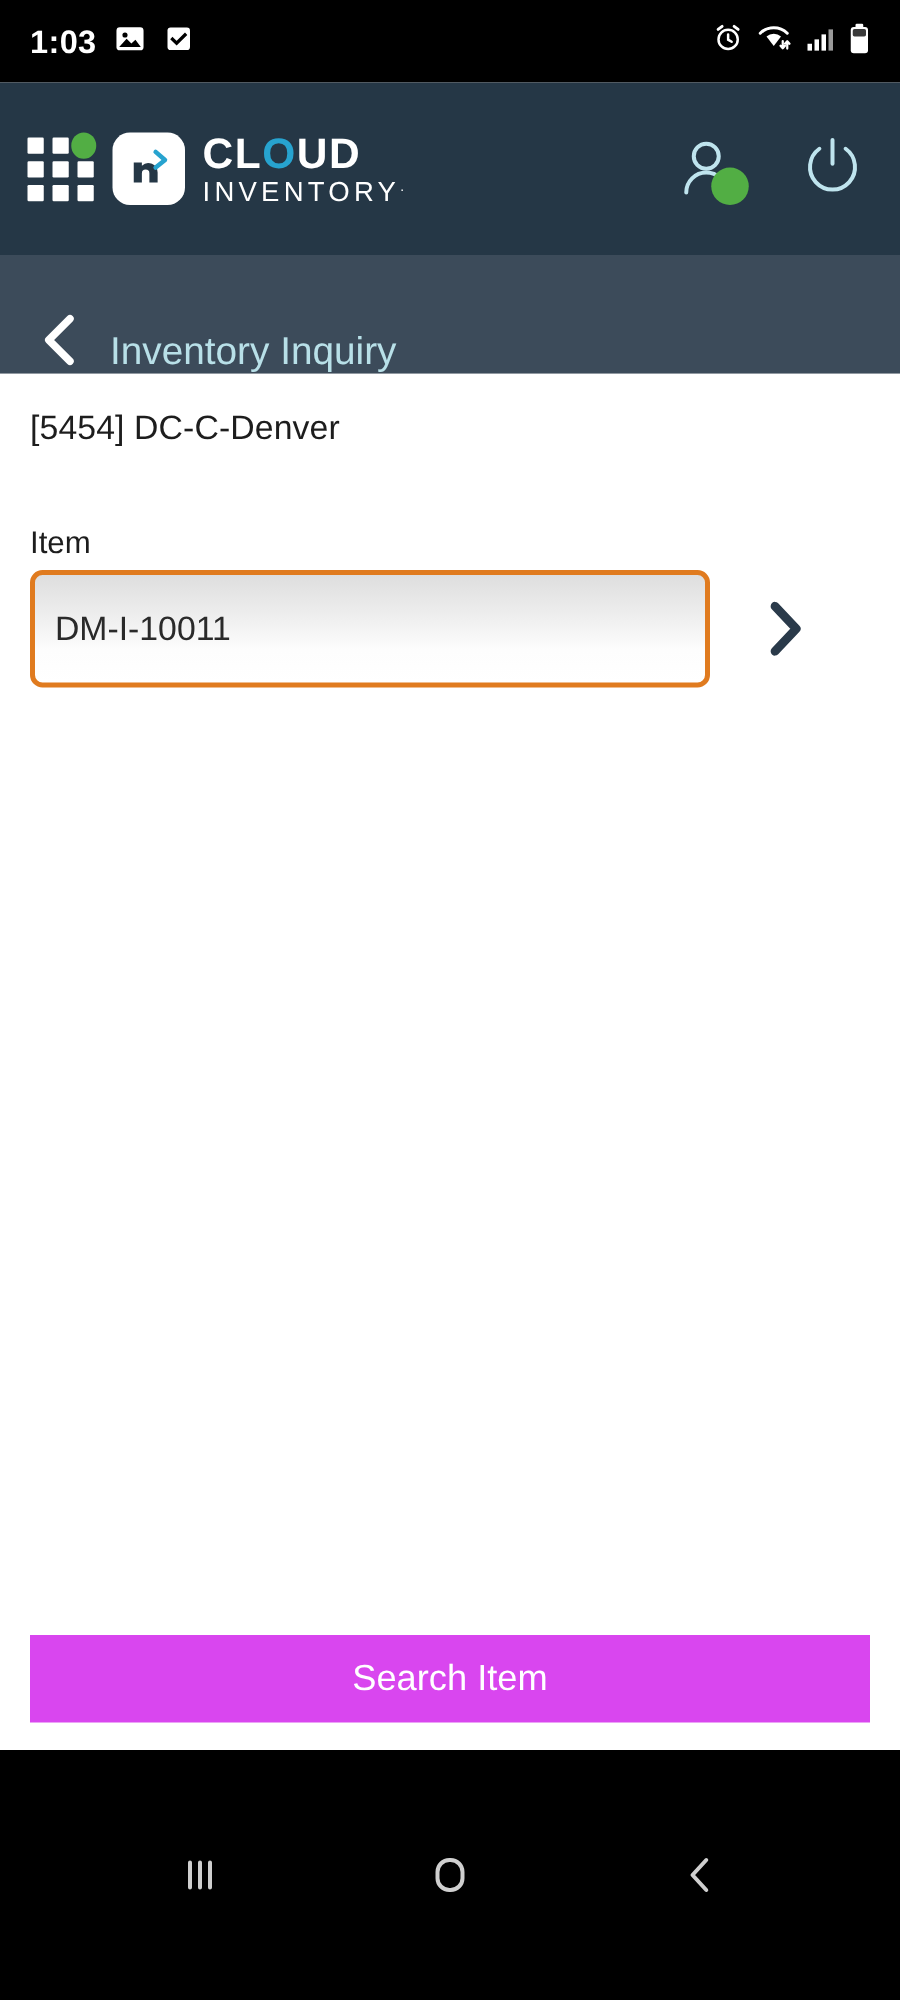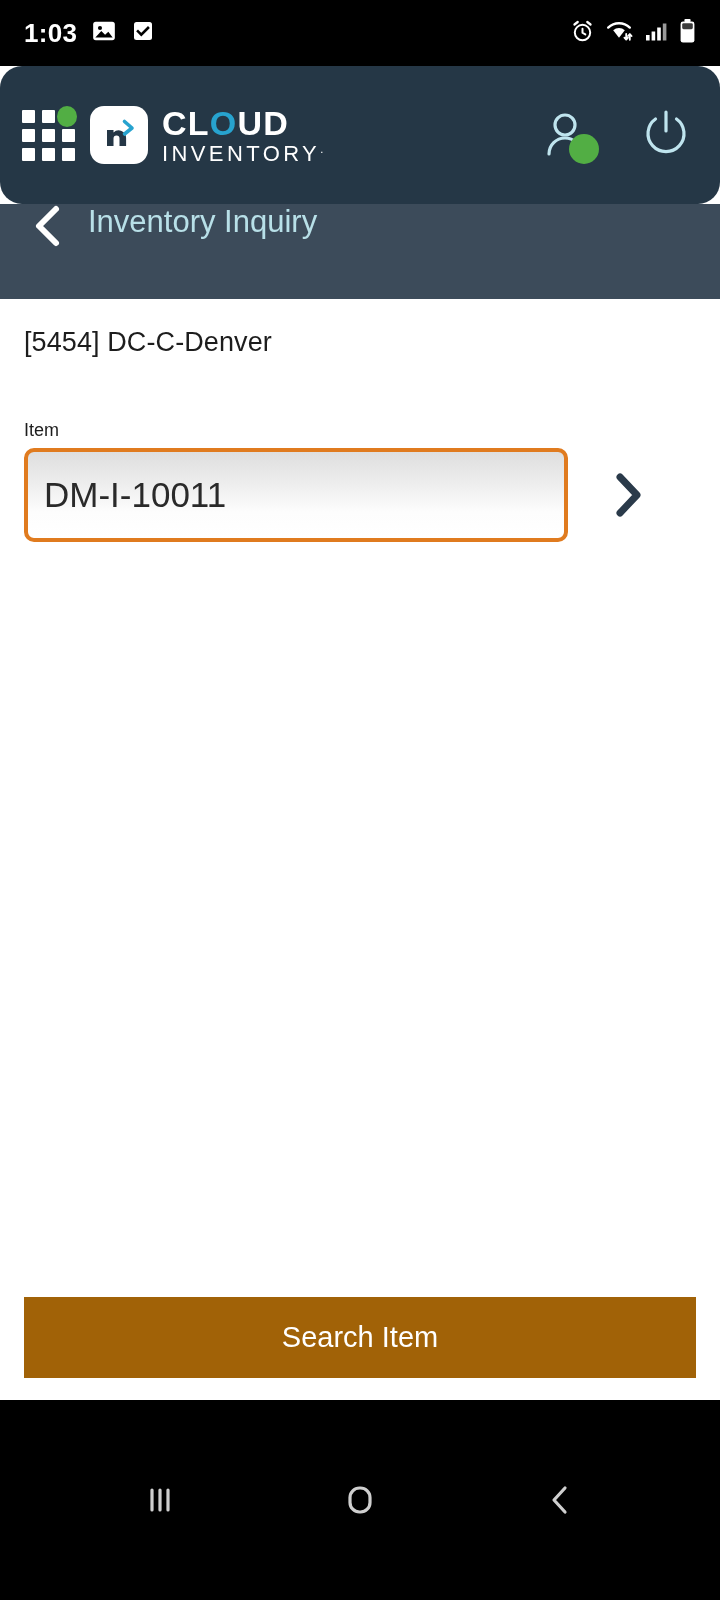--- a/index.html
+++ b/index.html
@@ -20,21 +20,20 @@
   .sb-left { display:flex; align-items:center; gap:14px; }
   .sb-time { font-size:26px; font-weight:700; letter-spacing:0.3px; }
   .sb-right { display:flex; align-items:center; gap:11px; }
   .sb-ico { display:block; }
 
   
   .appbar {
     height:138px; background:#253746;
     display:flex; align-items:center; justify-content:space-between;
     padding:0 26px 0 22px;
-    border-radius:22px;
   }
   .brand { display:flex; align-items:center; gap:14px; }
   .grid-ico { position:relative; width:54px; height:54px; }
   .grid-ico .dot {
     position:absolute; width:13px; height:13px; background:#ffffff; border-radius:1px;
   }
   .grid-ico .green {
     position:absolute; width:20px; height:21px; background:#52ae44; border-radius:50%;
     right:-1px; top:-2px;
   }
@@ -55,49 +54,49 @@
   .appbar-actions { display:flex; align-items:center; gap:42px; }
   .user-wrap { position:relative; width:56px; height:56px; }
   .user-badge {
     position:absolute; width:30px; height:30px; border-radius:50%;
     background:#52ae44; right:-3px; bottom:-1px;
   }
 
   
   .subbar {
     height:95px; background:#3c4b5a;
-    display:flex; align-items:flex-start; gap:22px; padding:0 30px;
+    display:flex; align-items:flex-end; gap:22px; padding:0 30px;
   }
   .subbar-title {
     font-size:31px; color:#b8e0e8; font-weight:400;
   }
 
   
   .content { background:#ffffff; padding:28px 24px 0 24px; height:1101px; position:relative; }
   .loc-text { font-size:27px; color:#1d1d1d; letter-spacing:0.1px; }
-  .field-label { font-size:18px; color:#1d1d1d; margin-top:62px; margin-bottom:7px; }
+  .field-label { font-size:25px; color:#1d1d1d; margin-top:62px; margin-bottom:7px; }
   .field-row { display:flex; align-items:center; }
   .item-input {
     flex:0 0 auto; width:544px; height:94px;
     border:4px solid #e07b1f; border-radius:10px;
     background:linear-gradient(to bottom,#dedede 0%,#eeeeee 38%,#fdfdfd 70%,#ffffff 100%);
     display:flex; align-items:center; padding:0 16px;
-    font-size:35px; color:#2a2a2a;
+    font-size:27px; color:#2a2a2a;
     font-family:"Liberation Sans", sans-serif;
     outline:none;
   }
   .field-arrow {
     margin-left:36px; display:flex; align-items:center; justify-content:center;
     width:48px; height:48px;
   }
 
   
   .btn-wrap { position:absolute; left:0; right:0; bottom:0; padding:0 24px 22px 24px; }
   .search-btn {
-    width:100%; height:81px; background:#a16207; border:none;
+    width:100%; height:70px; background:#d946ef; border:none;
     color:#ffffff; font-size:29px; font-family:"Liberation Sans", sans-serif;
     display:flex; align-items:center; justify-content:center; cursor:pointer;
   }
 
   
   .navbar {
     height:200px; background:#000000;
     display:flex; align-items:center; justify-content:space-around;
     padding:0 60px;
   }

